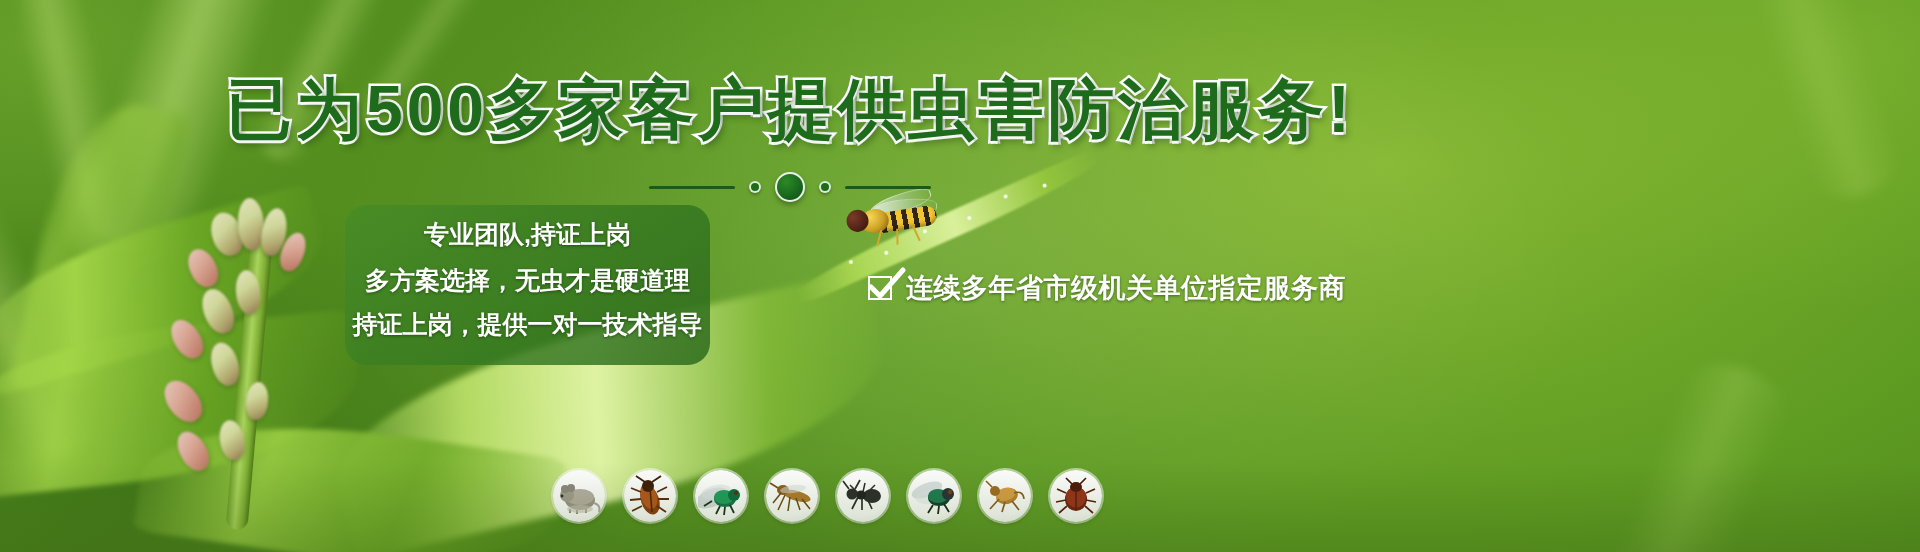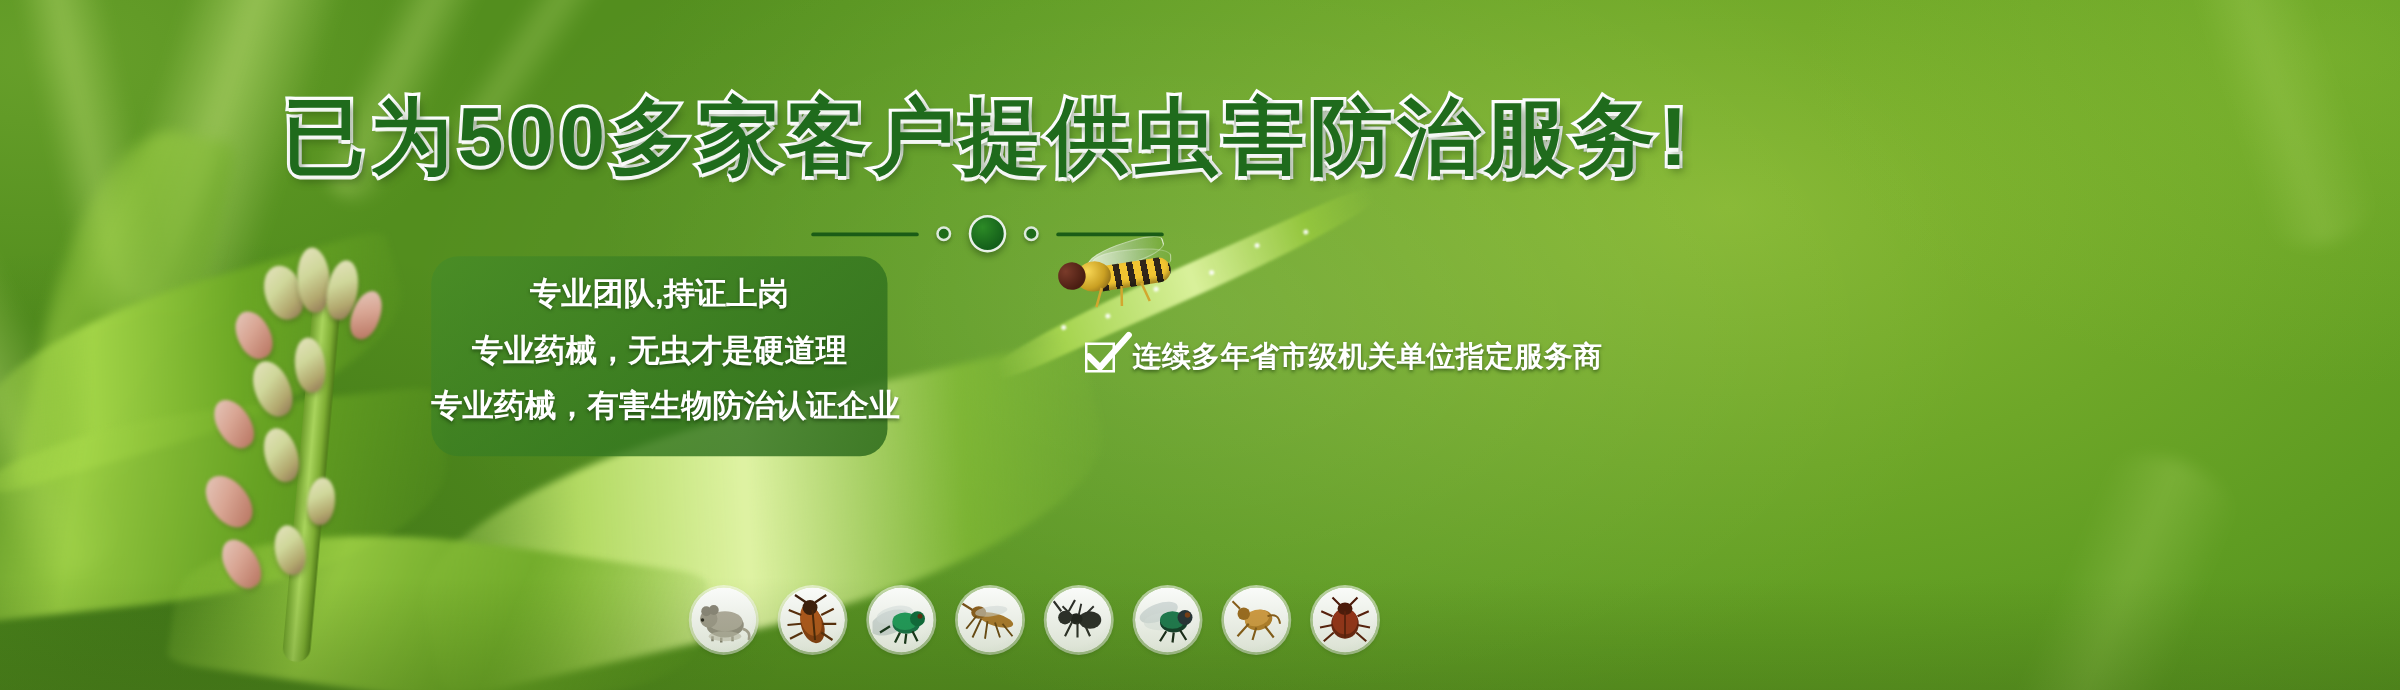--- a/index.html
+++ b/index.html
@@ -229,21 +229,21 @@
   .check-row { display:flex; align-items:center; gap:14px; }
   .check-box {
     position:relative;
     width:24px; height:24px;
     border:2px solid #ffffff;
     flex:0 0 auto;
   }
   .check-box svg { position:absolute; left:-3px; top:-11px; }
   .check-text {
     color:#ffffff;
-    font-size:23px;
+    font-size:27px;
     font-weight:bold;
     white-space:nowrap;
     letter-spacing:.5px;
     text-shadow:0 1px 3px rgba(12,40,6,.55);
   }
 
   
   .pest-row {
     position:absolute; left:553px; top:470px;
     display:flex; gap:19px;
@@ -331,22 +331,22 @@
   <div class="divider">
     <div class="line"></div>
     <div class="dot-s"></div>
     <div class="dot-l"></div>
     <div class="dot-s"></div>
     <div class="line"></div>
   </div>
 
   <div class="panel">
     <div class="panel-line pl1">专业团队,持证上岗</div>
-    <div class="panel-line pl2">专业药械，无虫才是硬道理</div>
-    <div class="panel-line pl3">专业药械，有害生物防治认证企业</div>
+    <div class="panel-line pl2">多方案选择，无虫才是硬道理</div>
+    <div class="panel-line pl3">持证上岗，提供一对一技术指导</div>
   </div>
 
   <div class="checklist">
 
     <div class="check-row">
       <span class="check-box">
         <svg width="40" height="34" viewBox="0 0 40 34" fill="none" aria-hidden="true">
           <path d="M4 20 L13 29 L36 3" stroke="#ffffff" stroke-width="5" stroke-linecap="round" stroke-linejoin="round"></path>
         </svg>
       </span>

